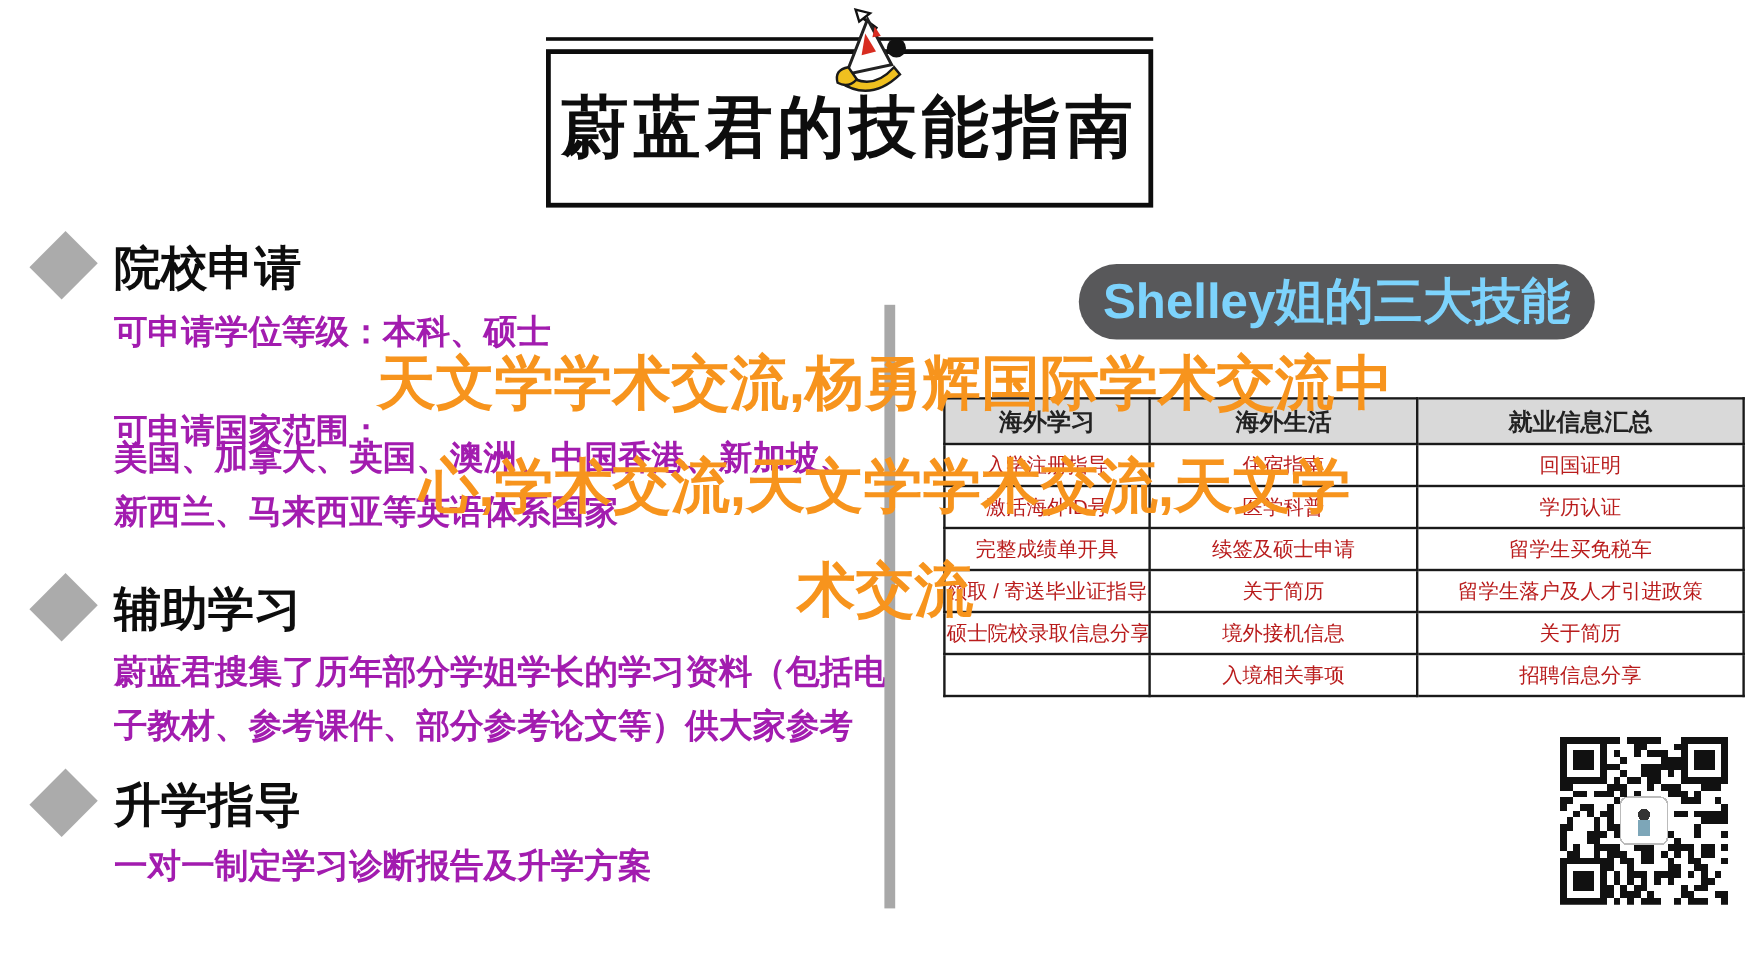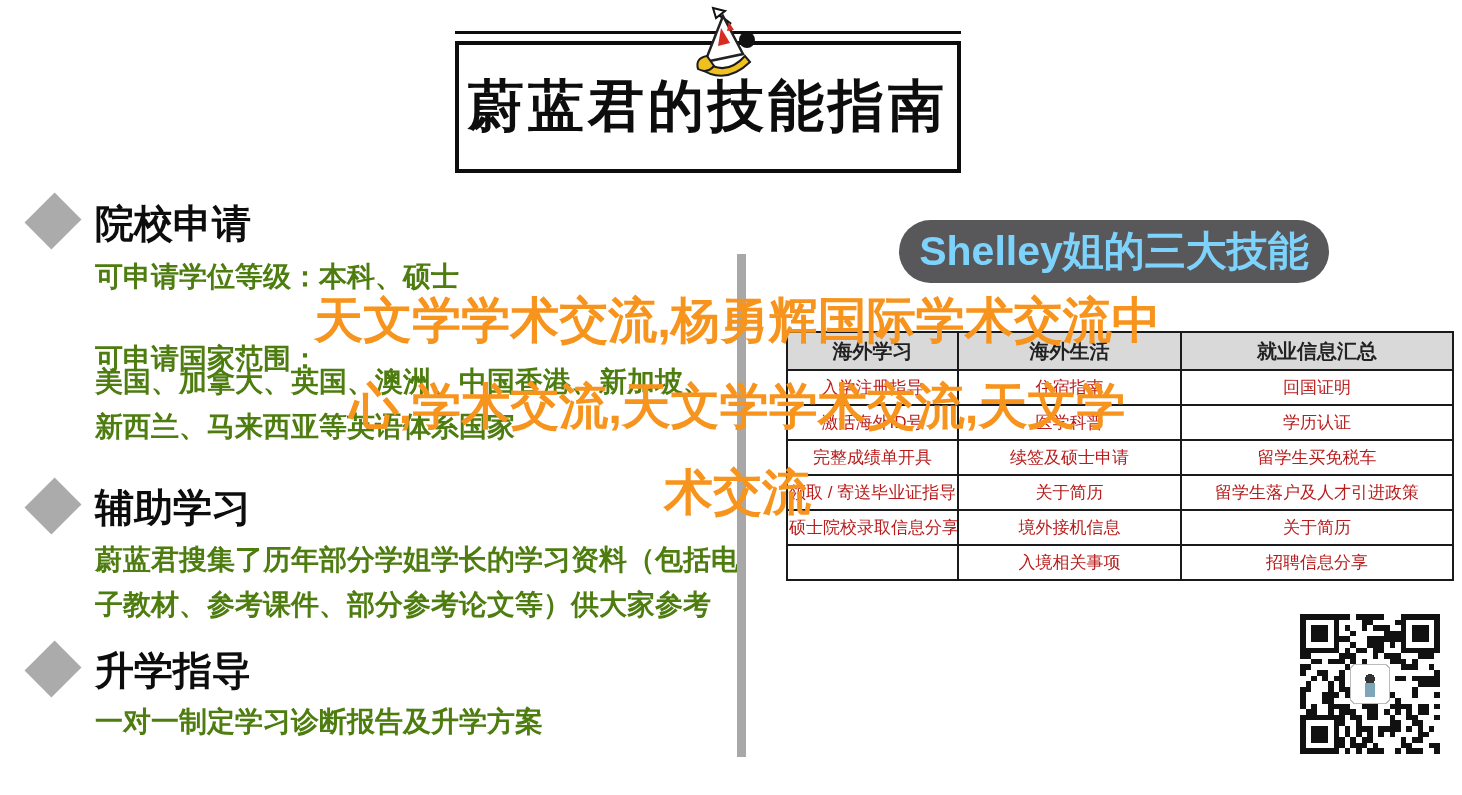--- a/index.html
+++ b/index.html
@@ -11,21 +11,21 @@
   .title-topline{position:absolute;left:455px;top:31px;width:506px;height:3px;background:#0d0d0d;}
   .title-box{
     position:absolute;left:455px;top:41px;width:498px;height:124px;
     border:4px solid #0d0d0d;display:flex;align-items:center;justify-content:center;
   }
   .title-box .title{font-size:56px;font-weight:900;letter-spacing:4px;color:#0d0d0d;white-space:nowrap;}
   .mascot{position:absolute;left:683px;top:2px;width:84px;height:84px;z-index:5;}
   
   .diamond{position:absolute;width:38px;height:38px;background:#ABABAB;transform:rotate(45deg) scale(1,1.12);}
   .sec-heading{position:absolute;left:95px;font-size:39px;font-weight:900;color:#0d0d0d;white-space:nowrap;}
-  .body-line{position:absolute;left:95px;font-size:28px;font-weight:600;color:#4d7c0f;white-space:nowrap;}
+  .body-line{position:absolute;left:95px;font-size:28px;font-weight:600;color:#a21caf;white-space:nowrap;}
   
   .v-divider{position:absolute;left:737px;top:254px;width:9px;height:503px;background:#A8A8A8;}
   
   .badge{
     position:absolute;left:899px;top:220px;width:430px;height:63px;border-radius:32px;
     background:#58585A;color:#7dd3fc;display:flex;align-items:center;justify-content:center;
     font-size:41px;font-weight:800;white-space:nowrap;z-index:2;
   }
   .skills-table{
     position:absolute;left:786px;top:331px;width:666px;border-collapse:collapse;table-layout:fixed;z-index:1;

